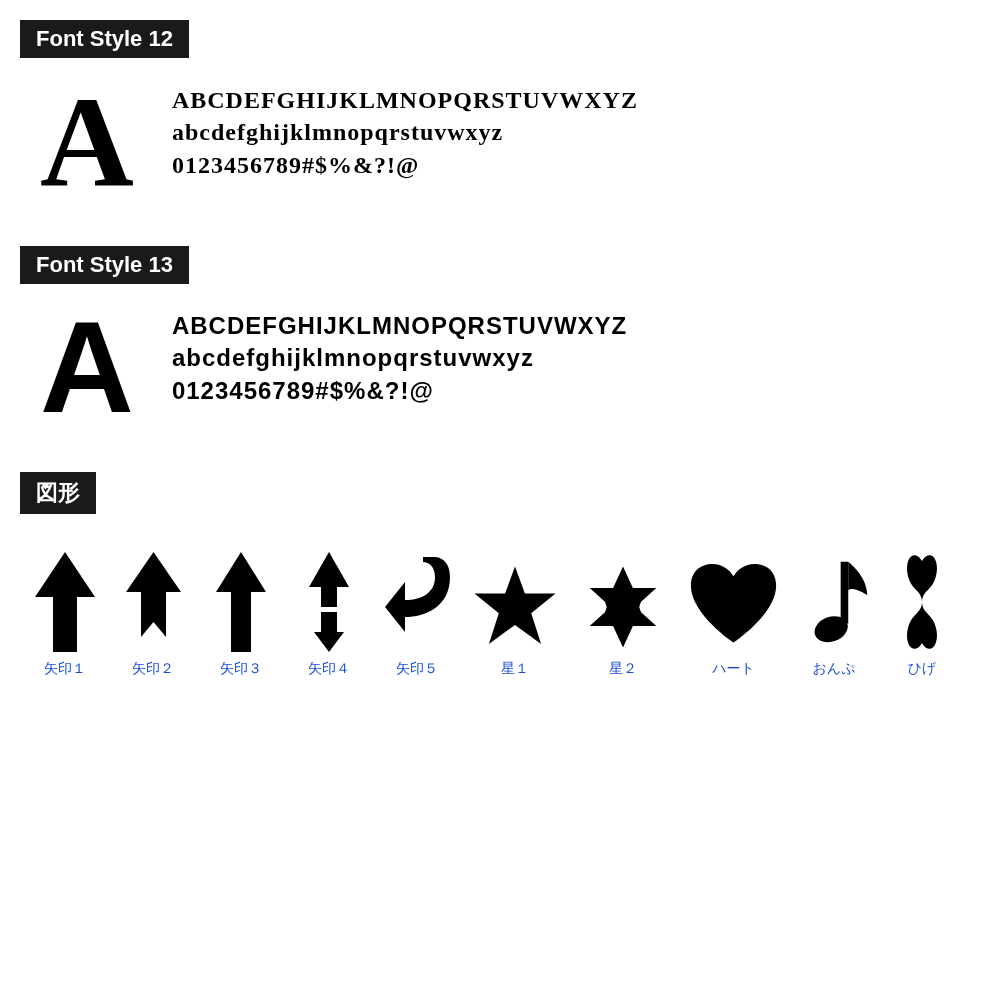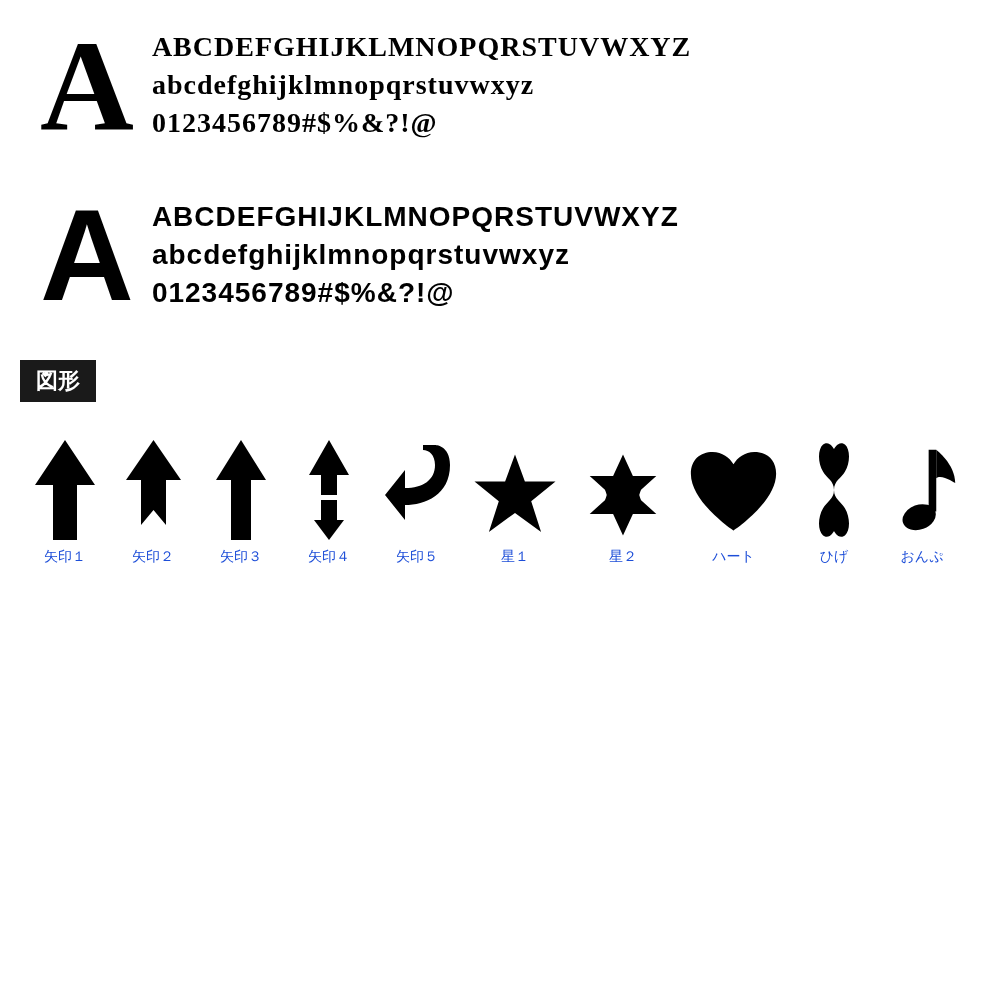--- a/index.html
+++ b/index.html
@@ -58,25 +58,26 @@
     }
 
     .font-chars {
       display: flex;
       flex-direction: column;
       justify-content: center;
       padding-top: 8px;
     }
 
     .font-chars .line {
-      font-size: 28px;
+      font-size: 24px;
       font-weight: 700;
       color: #000;
       line-height: 1.35;
       letter-spacing: 1px;
+      margin-left: 20px;
     }
 
     .font-style-12 .font-chars .line {
       font-family: Georgia, 'Times New Roman', serif;
     }
 
     .font-style-13 .font-chars .line {
       font-family: Arial, Helvetica, sans-serif;
       font-weight: 900;
     }
@@ -122,31 +123,33 @@
     svg {
       fill: #000;
     }
   </style>
 </head>
 <body>
 
 <div class="page">
 
   <div class="font-section font-style-12">
+    <div class="section-header">Font Style 12</div>
     <div class="font-display">
       <div class="big-letter">A</div>
       <div class="font-chars">
         <span class="line">ABCDEFGHIJKLMNOPQRSTUVWXYZ</span>
         <span class="line">abcdefghijklmnopqrstuvwxyz</span>
         <span class="line">0123456789#$%&amp;?!@</span>
       </div>
     </div>
   </div>
 
   <div class="font-section font-style-13">
+    <div class="section-header">Font Style 13</div>
     <div class="font-display">
       <div class="big-letter">A</div>
       <div class="font-chars">
         <span class="line">ABCDEFGHIJKLMNOPQRSTUVWXYZ</span>
         <span class="line">abcdefghijklmnopqrstuvwxyz</span>
         <span class="line">0123456789#$%&amp;?!@</span>
       </div>
     </div>
   </div>
 
@@ -226,37 +229,37 @@
         <div class="shape-icon">
           <svg width="95" height="90" viewBox="0 0 100 95">
             <path d="M50,85 C50,85 5,55 5,25 C5,10 15,2 28,2 C38,2 46,8 50,15 C54,8 62,2 72,2 C85,2 95,10 95,25 C95,55 50,85 50,85 Z" fill="#000"></path>
           </svg>
         </div>
         <span class="shape-label">ハート</span>
       </div>
 
       <div class="shape-item">
         <div class="shape-icon">
+          <svg width="70" height="95" viewBox="0 0 70 100">
+
+            <rect x="42" y="5" width="8" height="65" fill="#000"></rect>
+
+            <path d="M50,5 C50,5 70,20 70,40 C70,40 55,30 50,35 Z" fill="#000"></path>
+
+            <ellipse cx="32" cy="76" rx="18" ry="13" transform="rotate(-20,32,76)" fill="#000"></ellipse>
+          </svg>
+        </div>
+        <span class="shape-label">おんぷ</span>
+      </div>
+
+      <div class="shape-item">
+        <div class="shape-icon">
           <svg width="40" height="100" viewBox="0 0 40 110">
             <path d="M20,10 C20,10 25,0 32,5 C38,10 38,25 32,35 C28,42 20,45 20,55 C20,65 28,68 32,75 C38,85 38,100 32,105 C25,110 20,100 20,100 C20,100 15,110 8,105 C2,100 2,85 8,75 C12,68 20,65 20,55 C20,45 12,42 8,35 C2,25 2,10 8,5 C15,0 20,10 20,10 Z" fill="#000"></path>
           </svg>
         </div>
         <span class="shape-label">ひげ</span>
       </div>
 
-      <div class="shape-item">
-        <div class="shape-icon">
-          <svg width="70" height="95" viewBox="0 0 70 100">
-
-            <rect x="42" y="5" width="8" height="65" fill="#000"></rect>
-
-            <path d="M50,5 C50,5 70,20 70,40 C70,40 55,30 50,35 Z" fill="#000"></path>
-
-            <ellipse cx="32" cy="76" rx="18" ry="13" transform="rotate(-20,32,76)" fill="#000"></ellipse>
-          </svg>
-        </div>
-        <span class="shape-label">おんぷ</span>
-      </div>
-
     </div>
   </div>
 
 </div>
 
 </body></html>

